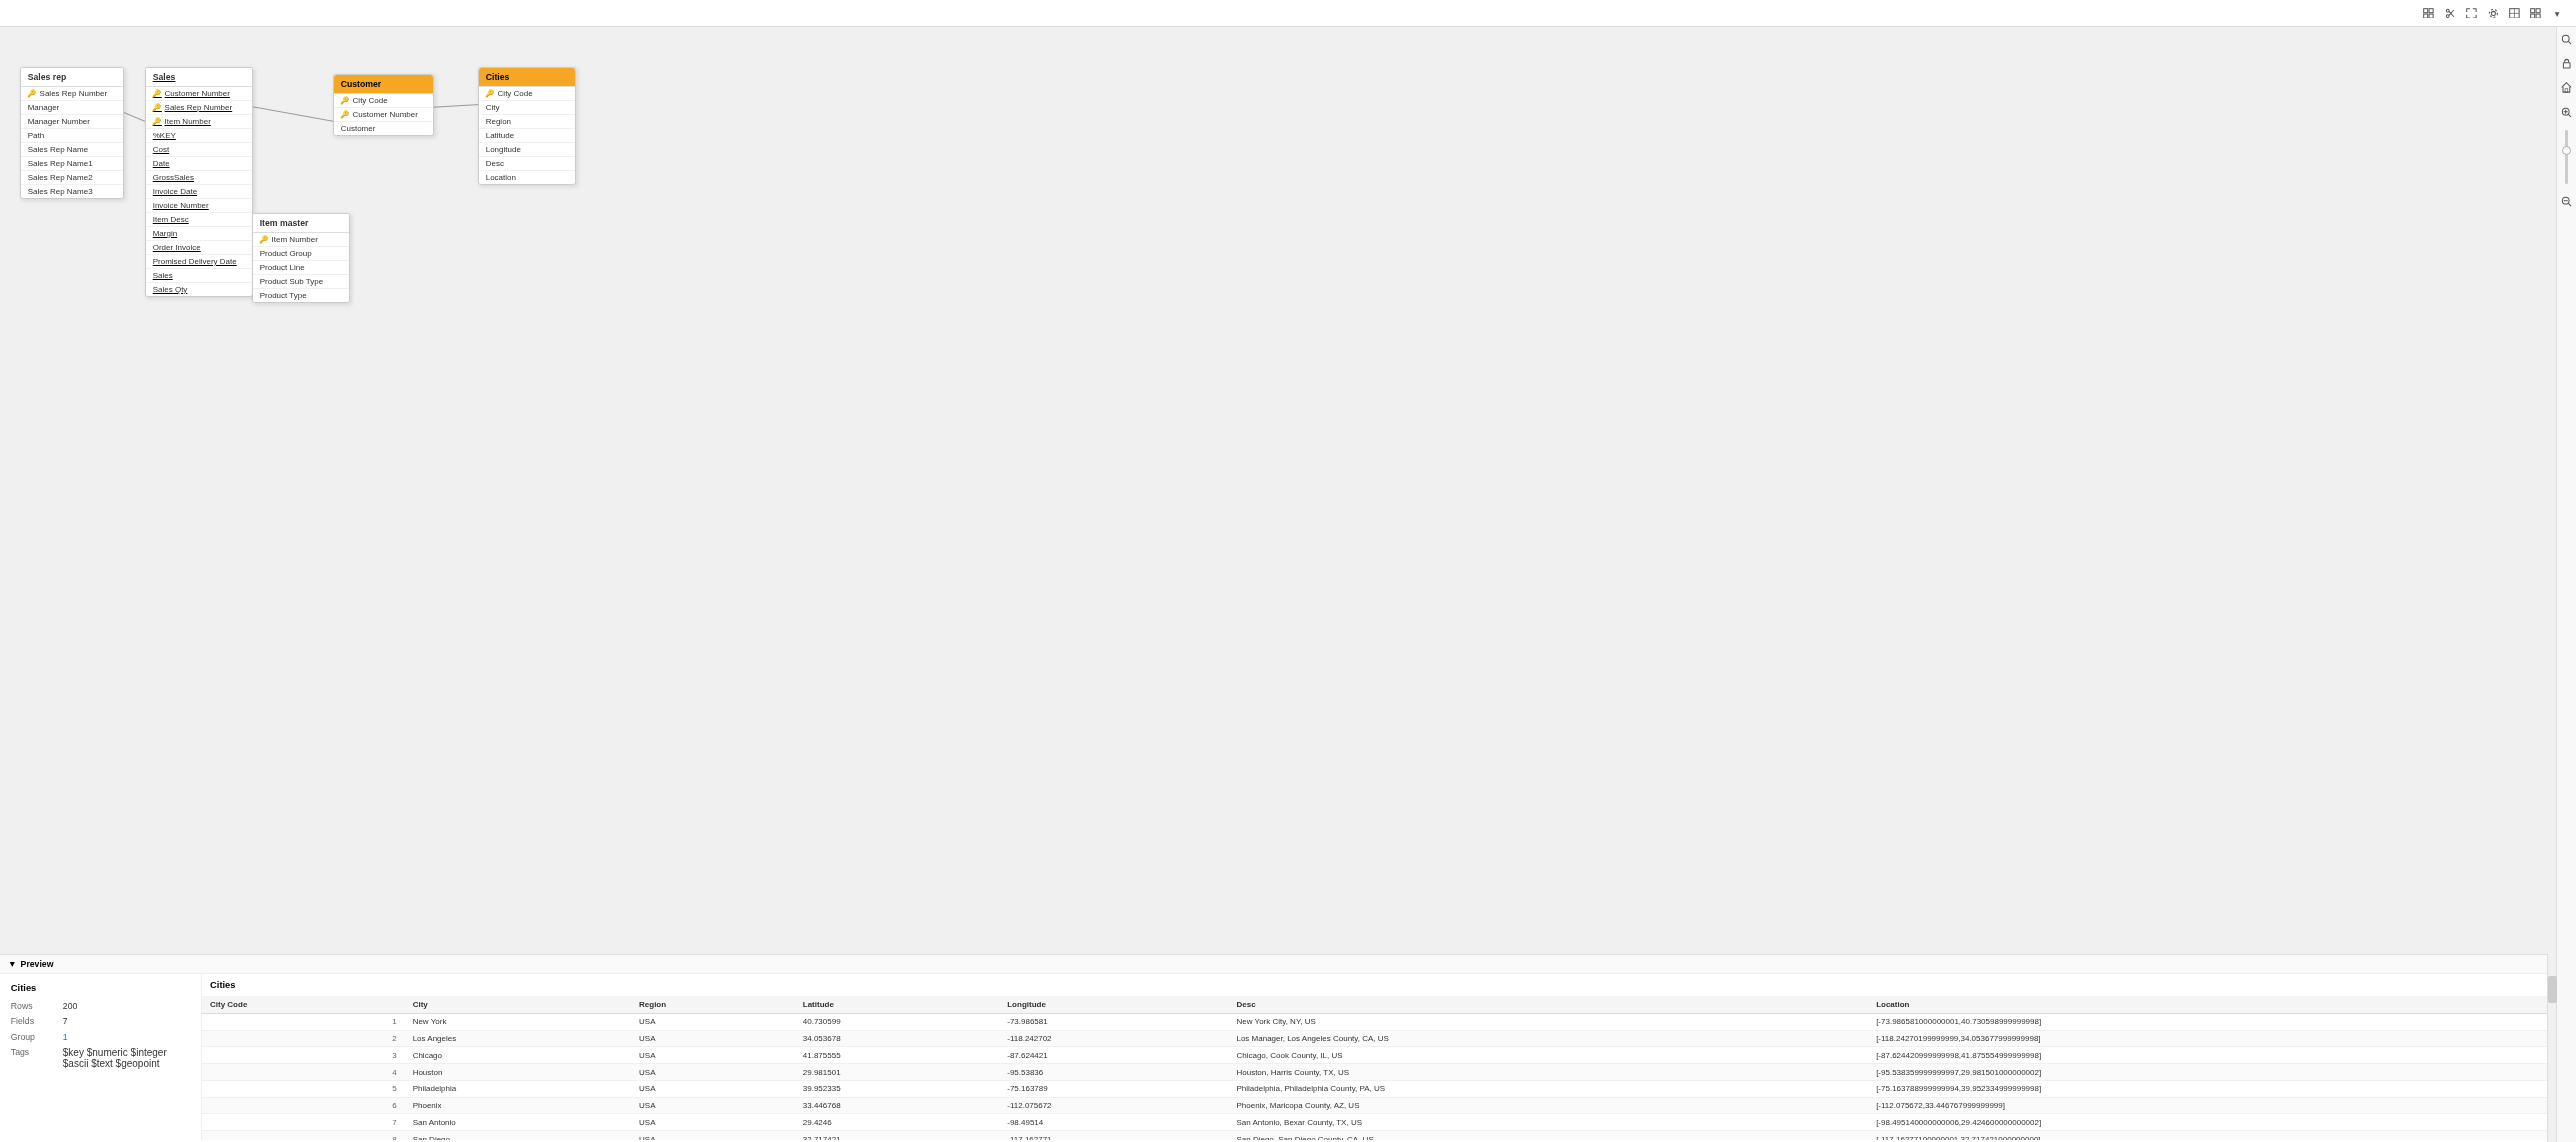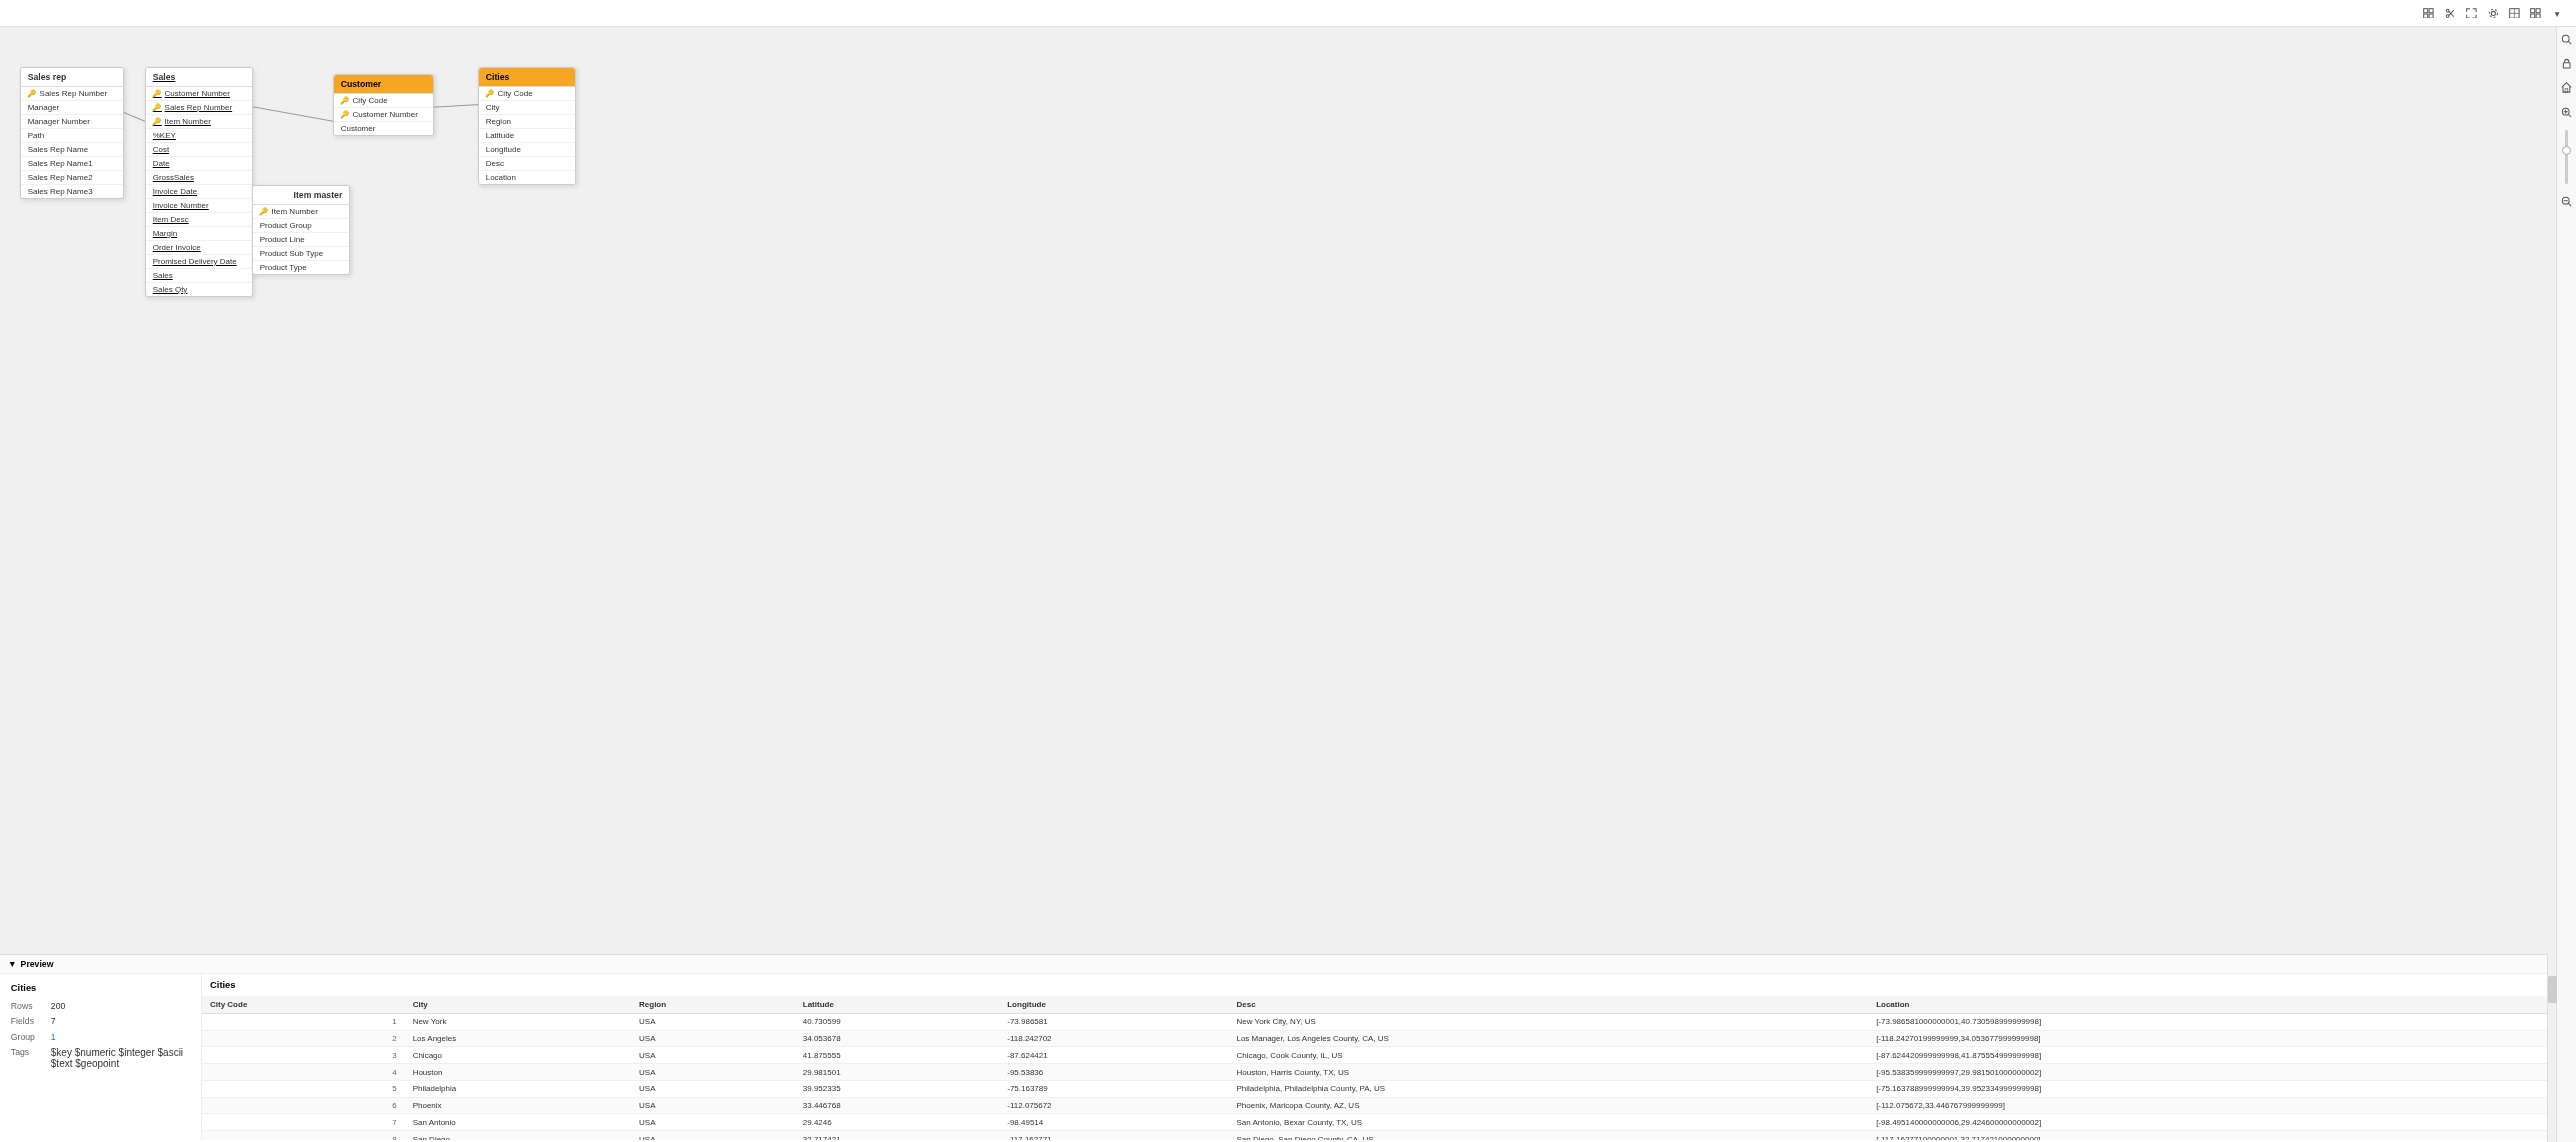--- a/index.html
+++ b/index.html
@@ -168,21 +168,21 @@
     }
     .preview-left {
       width: 202px;
       padding: 8px 10.8px;
       border-right: 0.7px solid #eee;
       font-size: 8.7px;
     }
     .preview-left-row {
       display: flex;
       margin-bottom: 5.4px;
-      gap: 0;
+      gap: 12px;
     }
     .preview-left-label {
       color: #666;
       width: 40px;
       flex-shrink: 0;
     }
     .preview-left-value {
       color: #333;
     }
     .preview-left-value.blue {
@@ -427,21 +427,21 @@
         <span>Longitude</span>
       </div>
     <div class="table-field">
         <span>Desc</span>
       </div>
     <div class="table-field">
         <span>Location</span>
       </div>
   </div>
 
-  <div class="table-node" style="left:252px;top:158px;min-width:98px;text-align:right;">
+  <div class="table-node" style="left:252px;top:186px;min-width:98px;">
     <div class="table-header white">Item master</div>
     <div class="table-field">
       <span style="color:#888;font-size:7.4px;">🔑</span>
       <span>Item Number</span>
     </div>
     <div class="table-field">
         <span>Product Group</span>
       </div>
     <div class="table-field">
         <span>Product Line</span>

